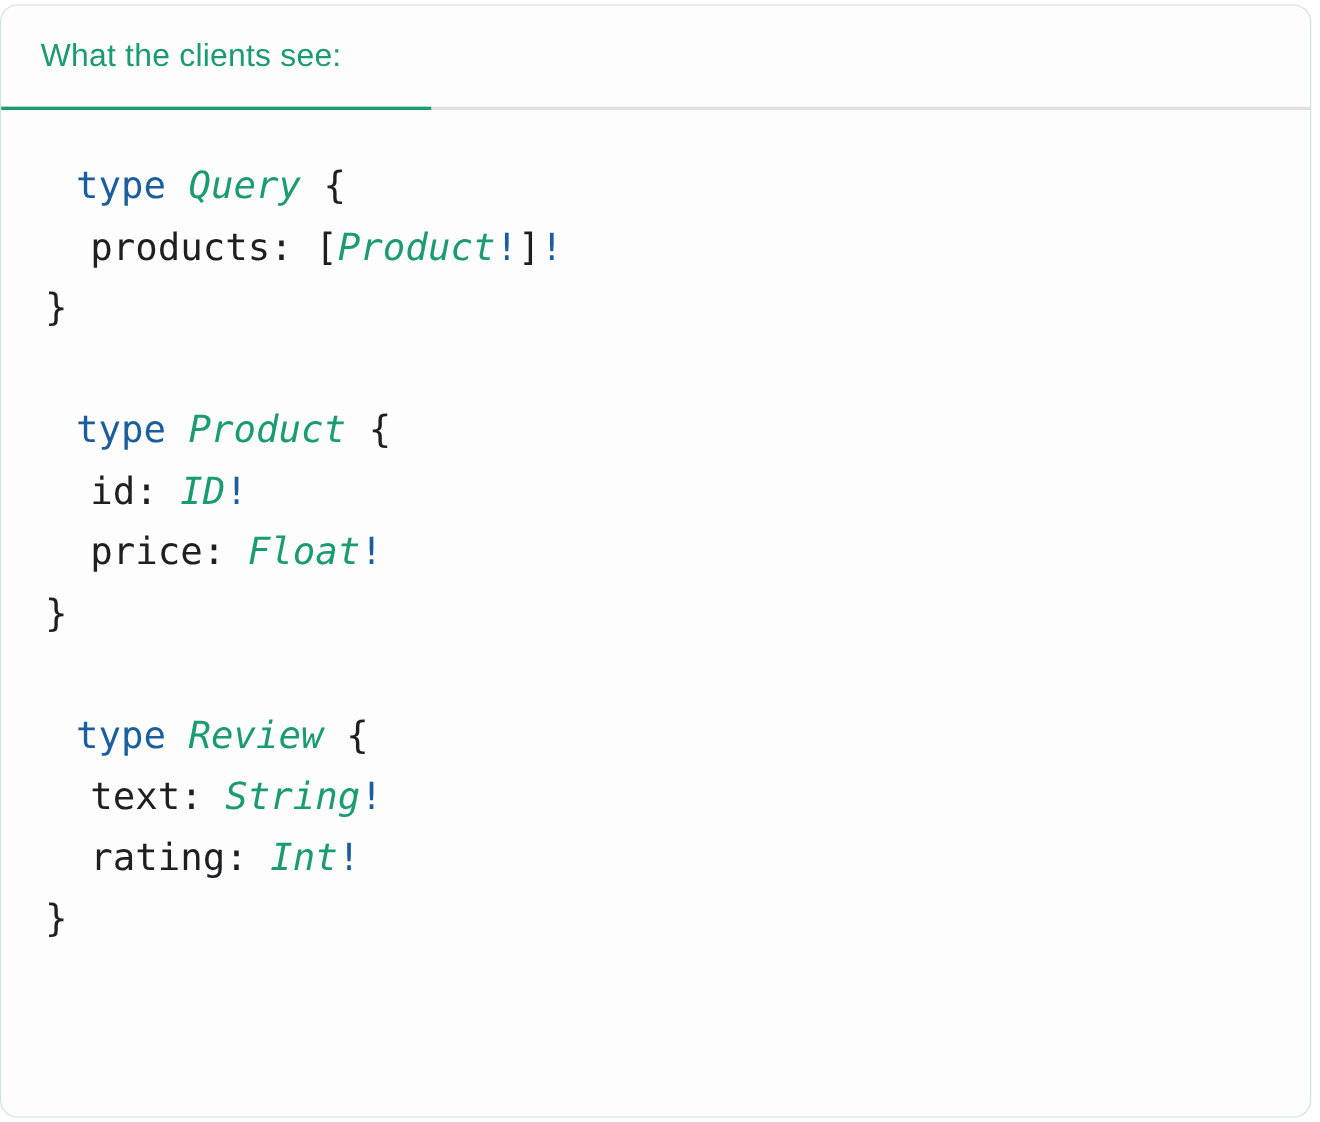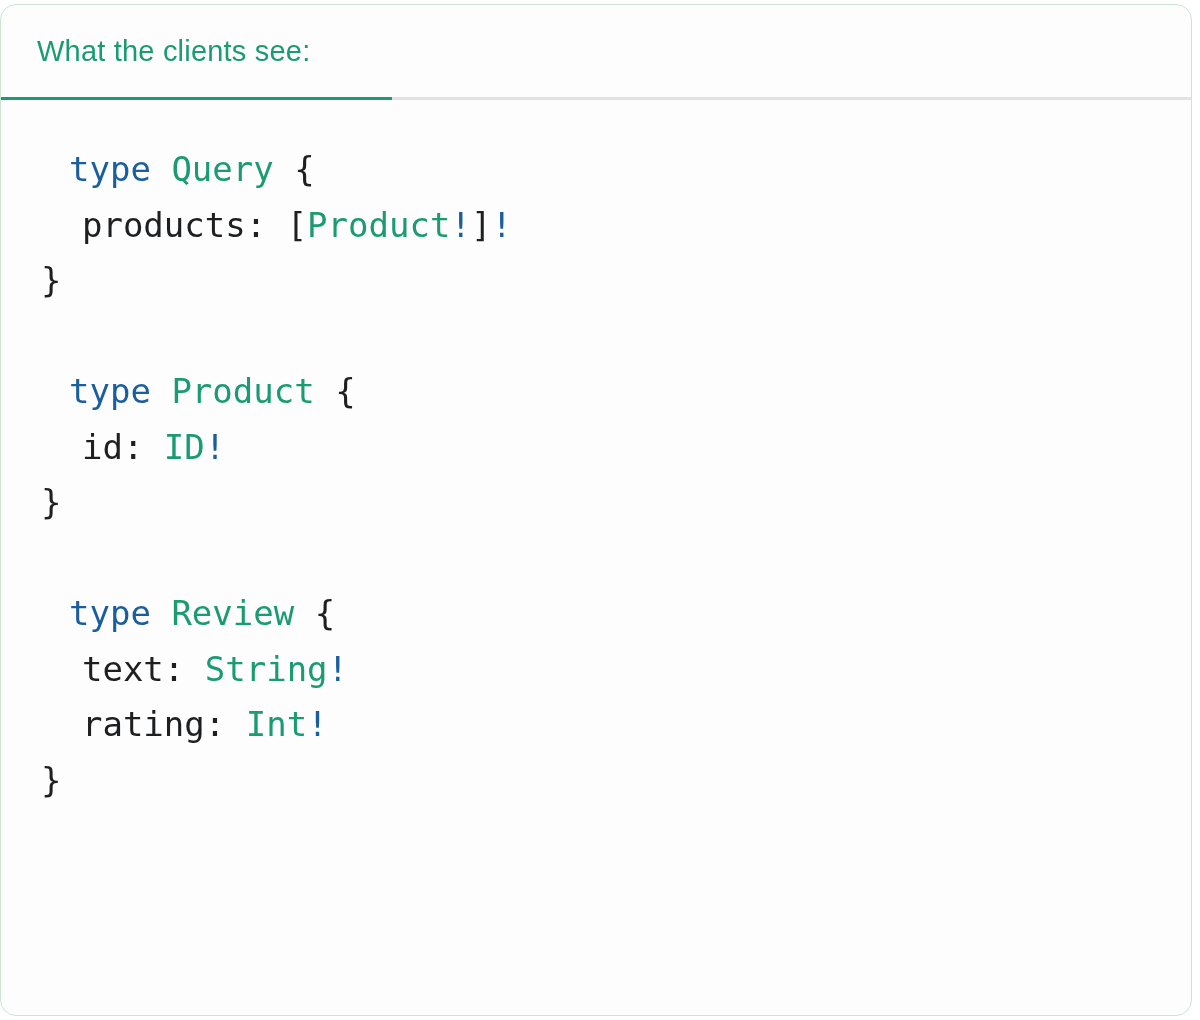--- a/index.html
+++ b/index.html
@@ -67,21 +67,21 @@
     font-size:34px;
     color:var(--code-ink);
   }
   .code-line{
     white-space:pre;
     line-height:55.5px;
     height:55.5px;
   }
   .tok-keyword{color:var(--keyword-blue);margin-left:28px;}
   .tok-bang{color:var(--keyword-blue);}
-  .tok-typename{color:var(--accent-green);}
+  .tok-typename{color:var(--accent-green);font-style:italic;}
   .tok-plain{color:var(--code-ink);}
 </style>
 </head>
 <body>
 
 <div class="card">
 
   <div class="tabstrip">
     <div class="tab">
       <span class="tab-label">What the clients see:</span>
@@ -90,20 +90,21 @@
     <div class="active-tab-indicator"></div>
   </div>
 
   <div class="code-block">
       <div class="code-line"><span class="tok-keyword">type</span><span class="tok-plain"> </span><span class="tok-typename">Query</span><span class="tok-plain"> {</span></div>
       <div class="code-line"><span class="tok-plain">  products: [</span><span class="tok-typename">Product</span><span class="tok-bang">!</span><span class="tok-plain">]</span><span class="tok-bang">!</span></div>
       <div class="code-line"><span class="tok-plain">}</span></div>
       <div class="code-line">&nbsp;</div>
       <div class="code-line"><span class="tok-keyword">type</span><span class="tok-plain"> </span><span class="tok-typename">Product</span><span class="tok-plain"> {</span></div>
       <div class="code-line"><span class="tok-plain">  id: </span><span class="tok-typename">ID</span><span class="tok-bang">!</span></div>
+      <div class="code-line"><span class="tok-plain">  price: </span><span class="tok-typename">Float</span><span class="tok-bang">!</span></div>
       <div class="code-line"><span class="tok-plain">}</span></div>
       <div class="code-line">&nbsp;</div>
       <div class="code-line"><span class="tok-keyword">type</span><span class="tok-plain"> </span><span class="tok-typename">Review</span><span class="tok-plain"> {</span></div>
       <div class="code-line"><span class="tok-plain">  text: </span><span class="tok-typename">String</span><span class="tok-bang">!</span></div>
       <div class="code-line"><span class="tok-plain">  rating: </span><span class="tok-typename">Int</span><span class="tok-bang">!</span></div>
       <div class="code-line"><span class="tok-plain">}</span></div>
     </div>
 
 </div>
 

